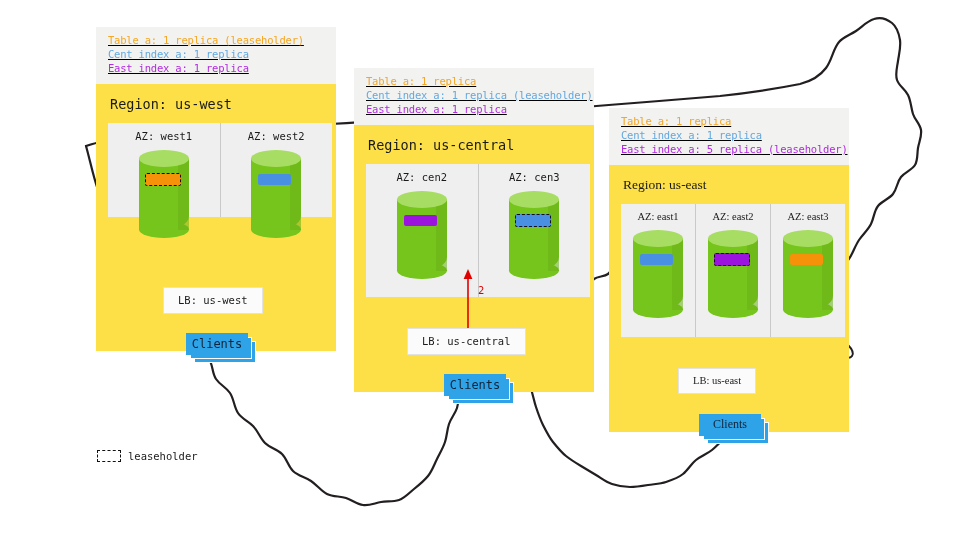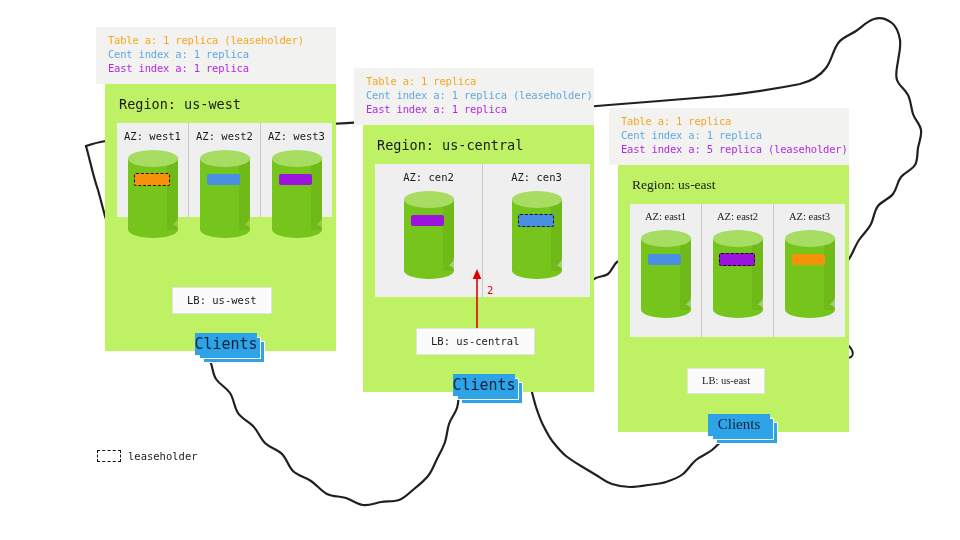--- a/index.html
+++ b/index.html
@@ -14,31 +14,31 @@
   #usmap{position:absolute;left:0;top:0;width:960px;height:540px;z-index:0;}
 
   
   .panel{position:absolute;z-index:2;}
   .replica-head{
     background:#f2f2f0;
     padding:7px 10px 8px 12px;
     line-height:1.32;
     font-size:10.5px;
     letter-spacing:-0.2px;
+    text-decoration:underline;
   }
   .rl{white-space:pre;display:block;}
   .rl.table{color:#f5a623;}
   .rl.cent{color:#62a8e0;}
   .rl.east{color:#b22ae0;}
 
   .region-body{
-    background:#bef264;
+    background:#fde047;
     padding:10px 4px 14px 12px;
     position:relative;
-    margin-left:9px;
   }
   .region-title{
     color:#1a1a1a;font-size:13.5px;
     margin:2px 0 11px 2px;white-space:pre;
   }
   .az-container{
     background:#efefef;
     display:flex;
     position:relative;
   }
@@ -99,21 +99,21 @@
   .clients{position:absolute;z-index:6;width:70px;height:26px;}
   .clients .sh{
     position:absolute;background:#2fa3e8;
     border:1px solid #ffffff;box-sizing:border-box;
     width:62px;height:22px;
   }
   .clients .front{
     position:absolute;left:0;top:0;width:62px;height:22px;
     background:#2fa3e8;
     display:flex;align-items:center;justify-content:center;
-    font-size:15px;color:#10243a;white-space:pre;
+    font-size:12px;color:#10243a;white-space:pre;
   }
 
   
   .arrow{position:absolute;z-index:7;}
   .arrow-label{
     position:absolute;color:#e10000;font-size:10.5px;z-index:7;white-space:pre;
   }
 
   
   .sql{
@@ -207,30 +207,20 @@
           <div class="az-label">AZ: west2</div>
           <div class="cyl" style="width:50px;height:88px;">
             <div class="bottom" style="width:50px;height:17px;top:71px;"></div>
             <div class="body" style="width:50px;height:72px;"></div>
             <div class="shade" style="width:11px;height:70px;"></div>
             <div class="top" style="width:50px;height:17px;"></div>
             <div class="range" style="left:7px;top:24px;width:33px;height:11px;background:#4a90e2;"></div>
           </div>
         </div>
 
-        <div class="az">
-          <div class="az-label">AZ: west3</div>
-          <div class="cyl" style="width:50px;height:88px;">
-            <div class="bottom" style="width:50px;height:17px;top:71px;"></div>
-            <div class="body" style="width:50px;height:72px;"></div>
-            <div class="shade" style="width:11px;height:70px;"></div>
-            <div class="top" style="width:50px;height:17px;"></div>
-            <div class="range" style="left:7px;top:24px;width:33px;height:11px;background:#9b14dd;"></div>
-          </div>
-        </div>
 
       </div>
       <div class="lb" style="left:67px;top:203px;text-align:right;">LB: us-west</div>
       <div class="clients" style="left:90px;top:249px;">
         <div class="sh" style="left:8px;top:8px;"></div>
         <div class="sh" style="left:4px;top:4px;"></div>
         <div class="front">Clients</div>
       </div>
     </div>
   </div>

